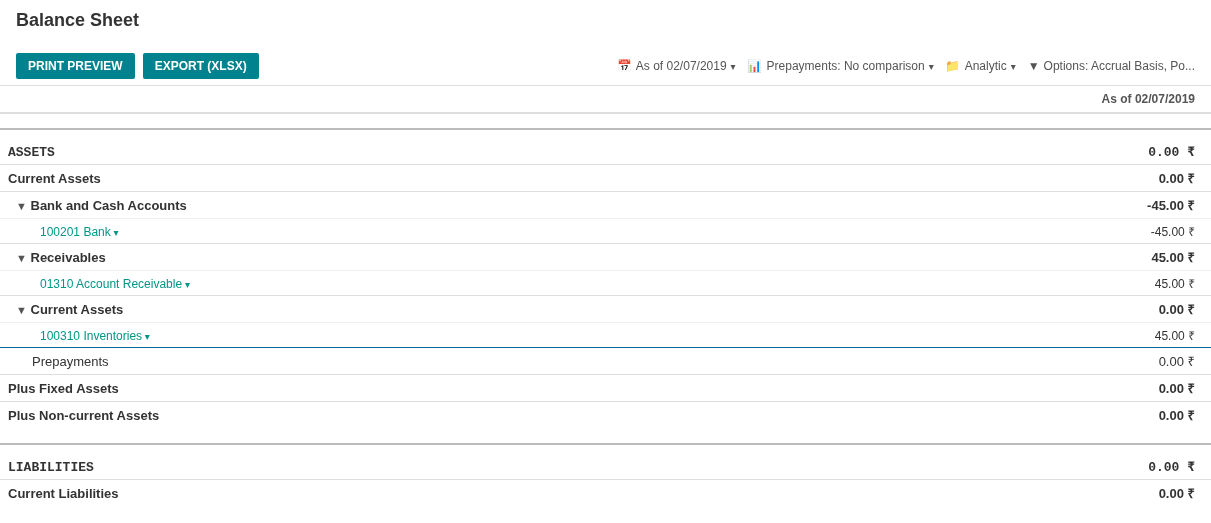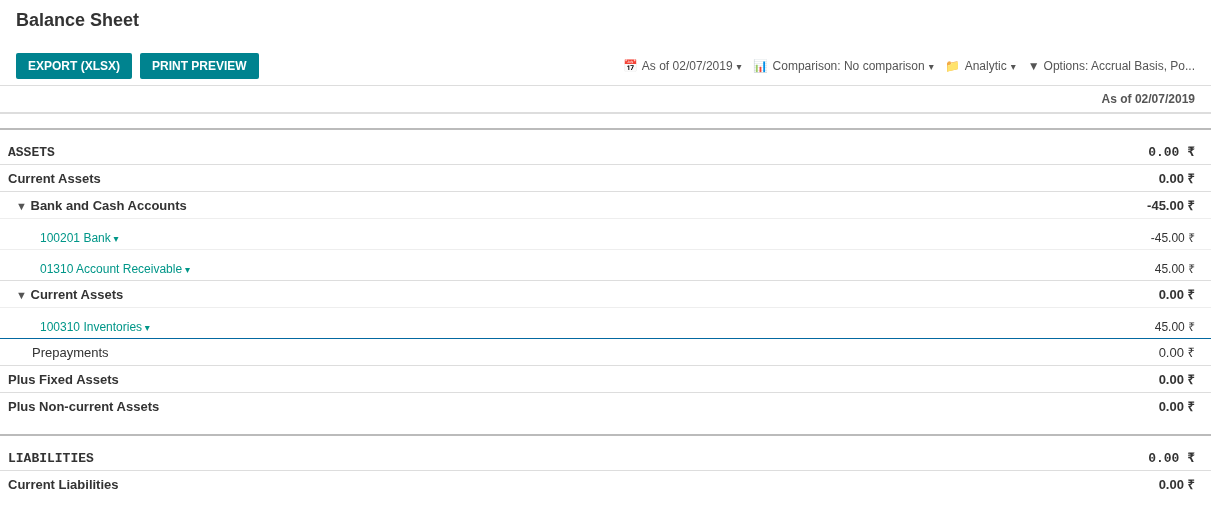--- a/index.html
+++ b/index.html
@@ -24,53 +24,53 @@
 
     tr.section-header td { font-weight: 700; font-size: 13px; color: #333; padding: 14px 16px 4px 8px; border-top: 2px solid #bbb; background: #fff; font-family: Liberation Mono, monospace; }
     tr.section-header td.val { text-align: right; }
 
     tr.group-row td { font-weight: 600; font-size: 13px; padding: 4px 16px 4px 8px; border-top: 1px solid #ddd; background: #fff; }
     tr.group-row td.val { text-align: right; }
 
     tr.subgroup-row td { font-weight: 600; font-size: 13px; padding: 4px 16px 4px 16px; border-top: 1px solid #ddd; background: #fff; }
     tr.subgroup-row td.val { text-align: right; }
 
-    tr.account-row td { font-size: 12px; padding: 10px 16px 3px 32px; border-top: 1px solid #eee; background: #fff; color: #009688; }
+    tr.account-row td { font-size: 12px; padding: 4px 16px 3px 32px; border-top: 1px solid #eee; background: #fff; color: #009688; }
     tr.account-row td.val { text-align: right; color: #333; }
 
     tr.indent-row td { font-size: 13px; padding: 4px 16px 4px 32px; border-top: 1px solid #0369a1; background: #fff; }
     tr.indent-row td.val { text-align: right; }
 
     .collapse-icon { color: #555; font-size: 11px; cursor: pointer; }
     .teal-link { color: #009688; cursor: pointer; }
     .teal-link:after { content: ' ▾'; font-size: 10px; }
 
     tr.spacer td { height: 16px; border: none; }
   </style>
 </head>
 <body>
 
 <div class="page-header">
   <div class="page-title">Balance Sheet</div>
 </div>
 
 <div class="toolbar">
   <div class="toolbar-left">
+    <button class="btn-teal">PRINT PREVIEW</button>
     <button class="btn-teal">EXPORT (XLSX)</button>
-    <button class="btn-teal">PRINT PREVIEW</button>
   </div>
   <div class="toolbar-right">
     <span>
       <span>📅</span>
       <span>As of 02/07/2019</span>
       <span class="arrow">▾</span>
     </span>
     <span>
       <span>📊</span>
-      <span>Comparison: No comparison</span>
+      <span>Prepayments: No comparison</span>
       <span class="arrow">▾</span>
     </span>
     <span>
       <span>📁</span>
       <span>Analytic</span>
       <span class="arrow">▾</span>
     </span>
     <span>
       <span>▼</span>
       <span>Options: Accrual Basis, Po...</span>
@@ -99,20 +99,24 @@
           <td class="val">0.00 ₹</td>
         </tr>
         <tr class="subgroup-row">
           <td style="padding-left:16px"><span class="collapse-icon">▼</span> Bank and Cash Accounts</td>
           <td class="val">-45.00 ₹</td>
         </tr>
         <tr class="account-row">
           <td style="padding-left:40px"><span class="teal-link">100201 Bank</span></td>
           <td class="val">-45.00 ₹</td>
         </tr>
+        <tr class="subgroup-row">
+          <td style="padding-left:16px"><span class="collapse-icon">▼</span> Receivables</td>
+          <td class="val">45.00 ₹</td>
+        </tr>
         <tr class="account-row">
           <td style="padding-left:40px"><span class="teal-link">01310 Account Receivable</span></td>
           <td class="val">45.00 ₹</td>
         </tr>
         <tr class="subgroup-row">
           <td style="padding-left:16px"><span class="collapse-icon">▼</span> Current Assets</td>
           <td class="val">0.00 ₹</td>
         </tr>
         <tr class="account-row">
           <td style="padding-left:40px"><span class="teal-link">100310 Inventories</span></td>

